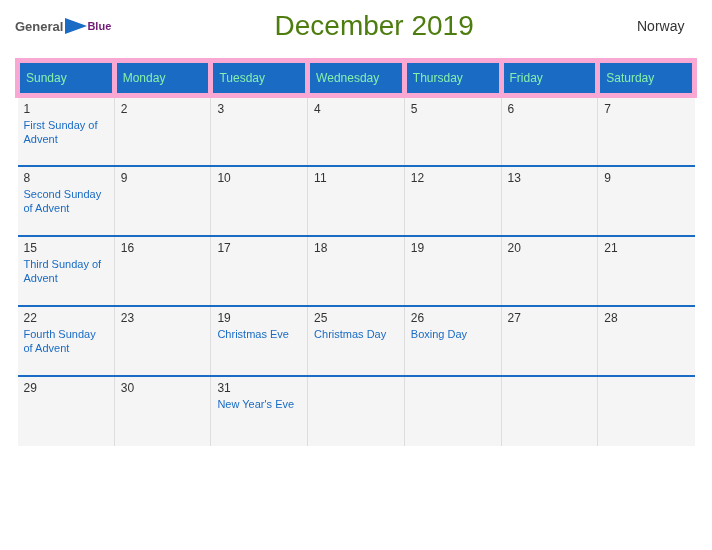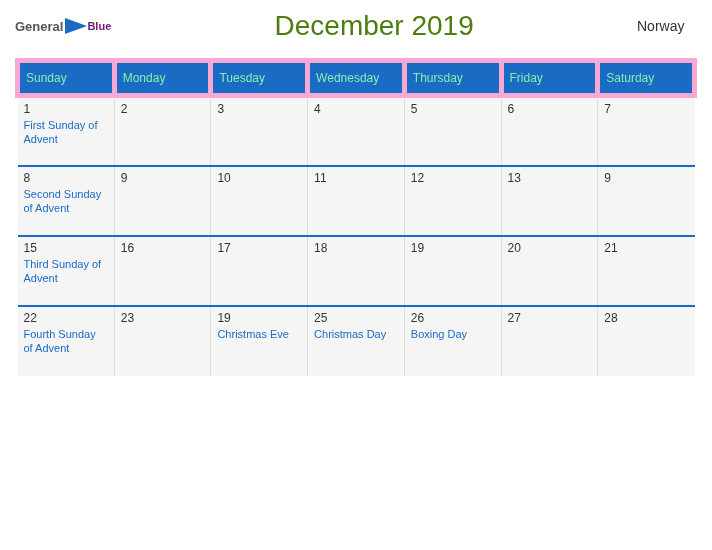--- a/index.html
+++ b/index.html
@@ -232,15 +232,31 @@
             <span class="day-number">26</span>
             <span class="holiday-name">Boxing Day</span>
           </td>
           <td>
             <span class="day-number">27</span>
           </td>
           <td>
             <span class="day-number">28</span>
           </td>
         </tr>
+        <tr>
+          <td>
+            <span class="day-number">29</span>
+          </td>
+          <td>
+            <span class="day-number">30</span>
+          </td>
+          <td>
+            <span class="day-number">31</span>
+            <span class="holiday-name">New Year's Eve</span>
+          </td>
+          <td class="empty-cell"></td>
+          <td class="empty-cell"></td>
+          <td class="empty-cell"></td>
+          <td class="empty-cell"></td>
+        </tr>
       </tbody>
   </table>
 </div>
 
 </body></html>

